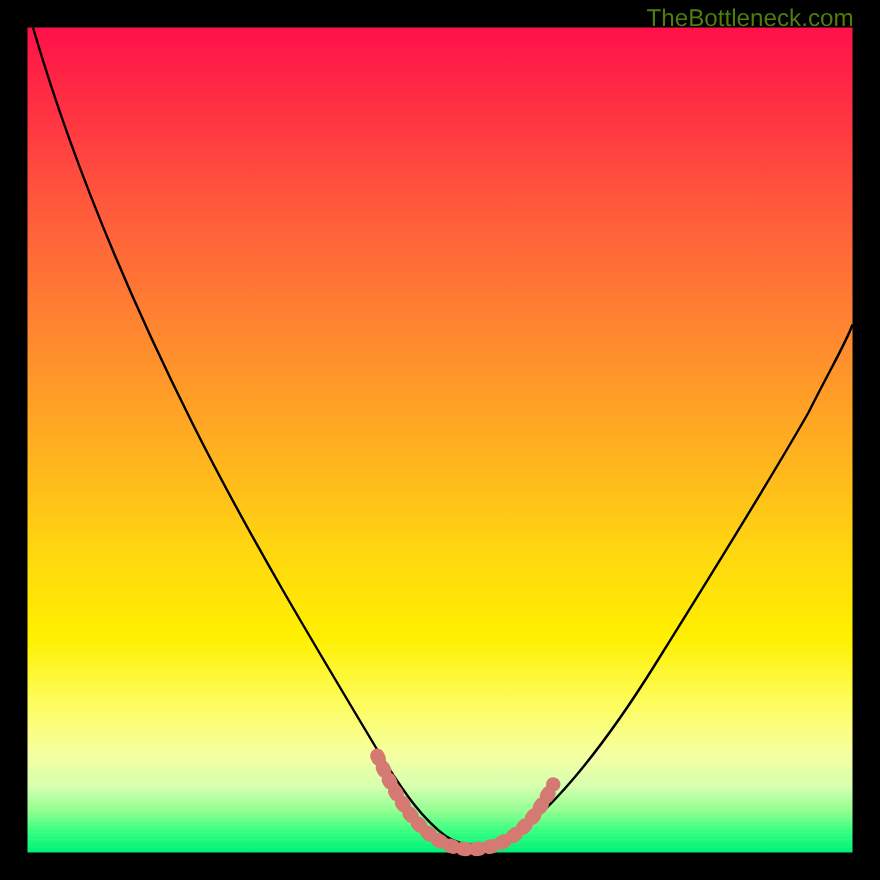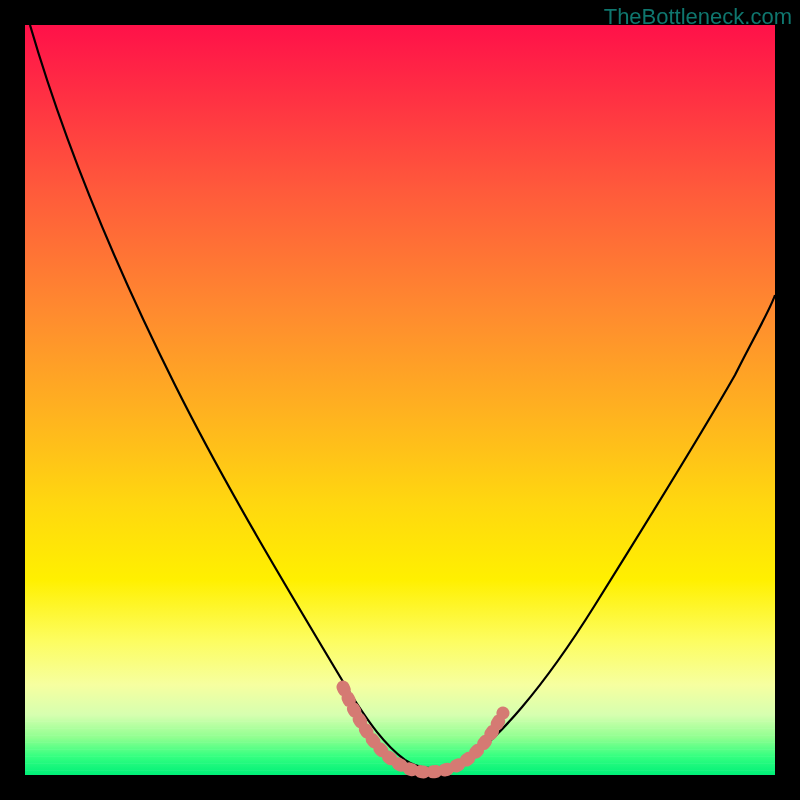--- a/index.html
+++ b/index.html
@@ -15,22 +15,22 @@
     position: absolute;
     left: 0;
     top: 0;
     width: 800px;
     height: 800px;
     background: #000;
   }
   .watermark {
     position: absolute;
     top: 4px;
-    right: 8px;
-    color: #0f766e;
+    right: 24px;
+    color: #4d7c0f;
     font-size: 22px;
     font-weight: 500;
     letter-spacing: 0;
   }
   .plot-area {
     position: absolute;
     left: 25px;
     top: 25px;
     width: 750px;
     height: 750px;

